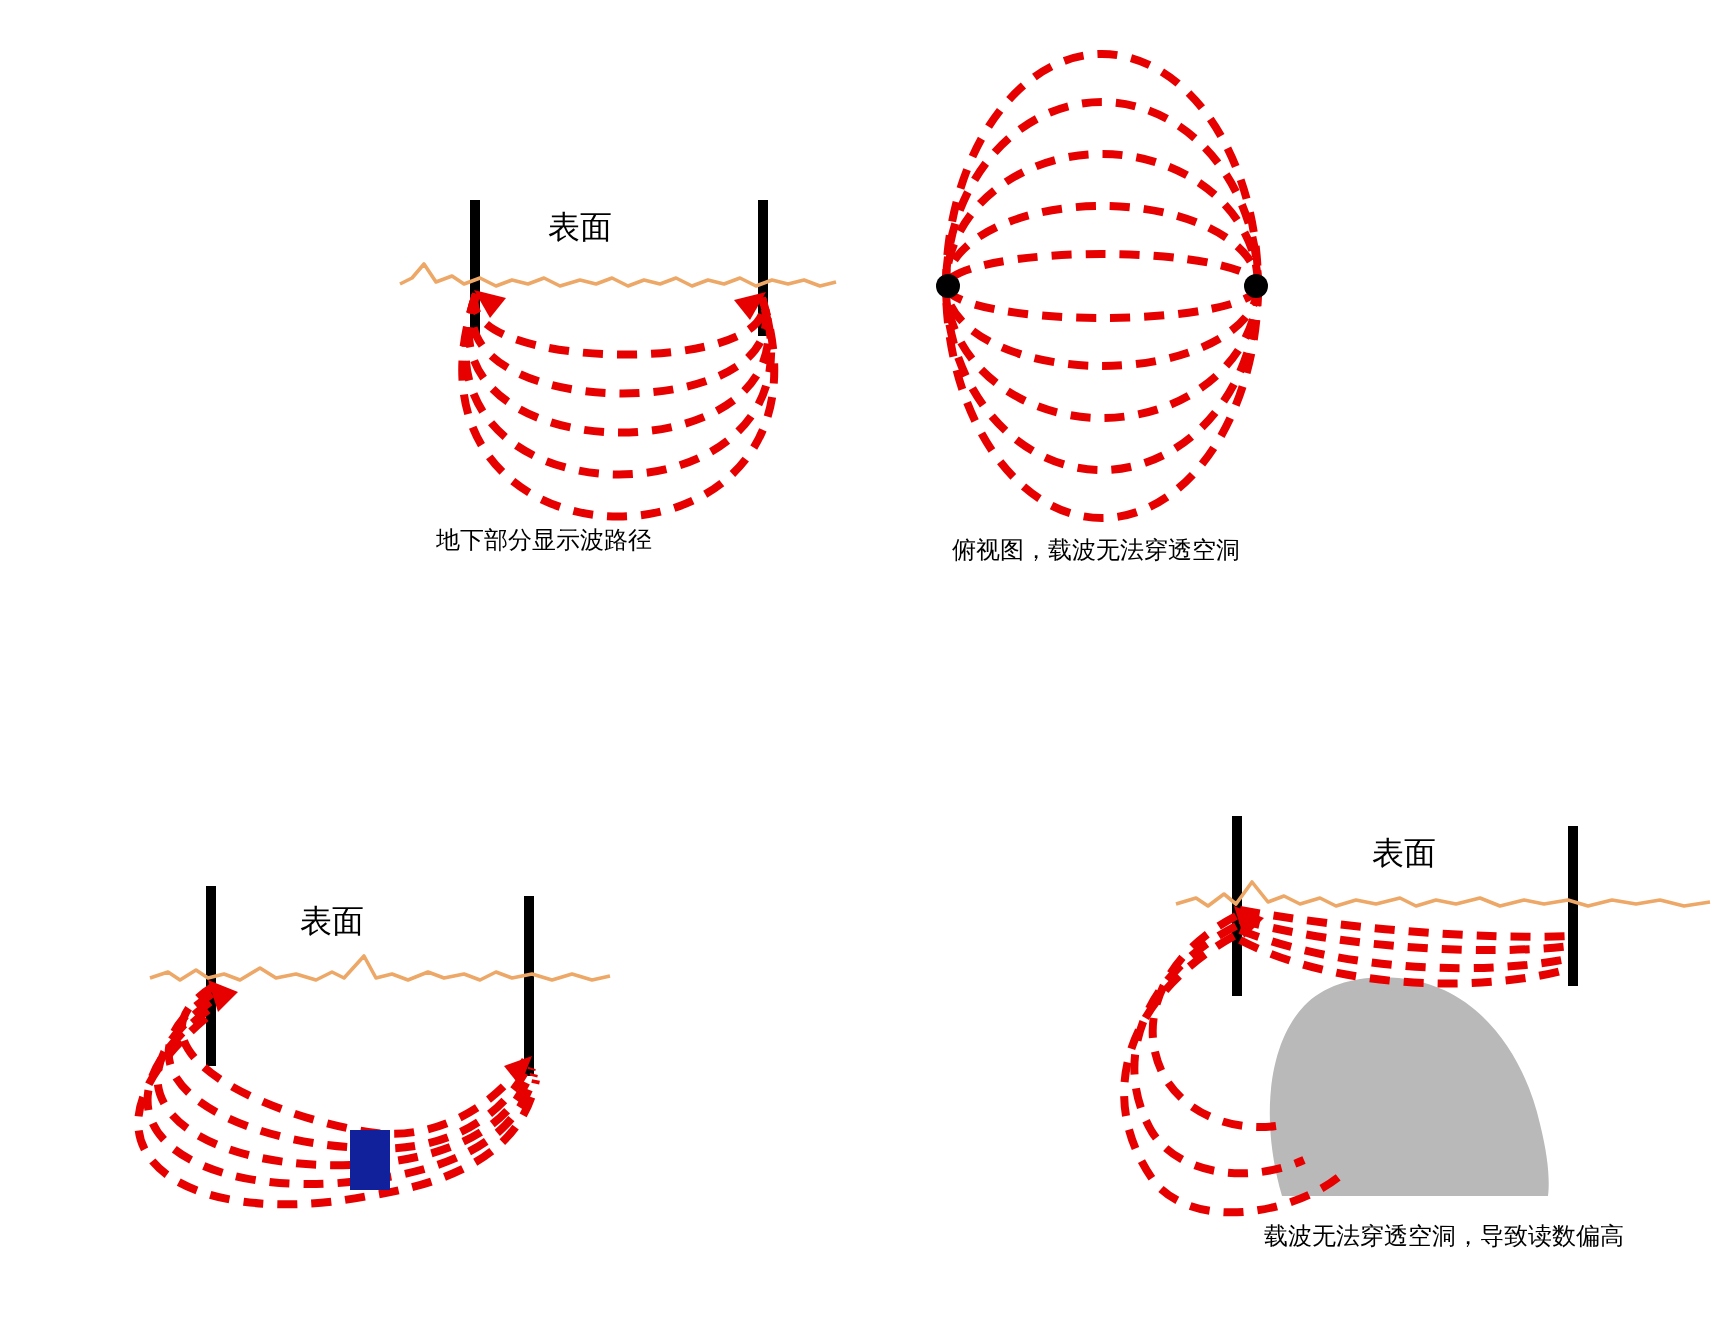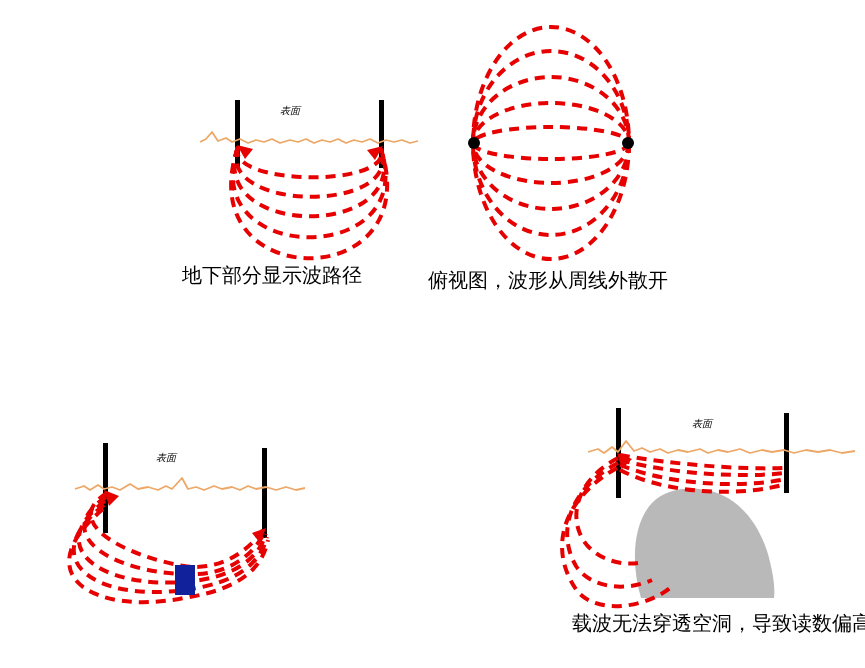--- a/index.html
+++ b/index.html
@@ -7,30 +7,29 @@
     position:relative;
     width:865px;height:668px;
     background:#ffffff;
     font-family:"Liberation Sans","DejaVu Sans",sans-serif;
     overflow:hidden;
   }
   .stage svg{position:absolute;left:0;top:0;}
   .caption{
     position:absolute;
     text-align:center;
-    font-size:20px;
+    font-size:12px;
     color:#000000;
     line-height:1.25;
   }
   .surface-label{
     position:absolute;
     text-align:center;
-    font-size:10px;
+    font-size:16px;
     color:#000000;
-    font-style:italic;
   }
   .dash{fill:none;stroke-width:4px;stroke-dasharray:10 7;stroke-linecap:butt;}
   .surface{fill:none;stroke-width:1.8px;stroke-linejoin:round;}
 </style>
 </head>
 <body>
 
 <div class="stage">
 
   <svg width="865" height="668" viewBox="0 0 865 668">
@@ -94,16 +93,16 @@
       </g>
       <polygon points="617,453 632,459 622,469" fill="#e60000"></polygon>
     </g>
   </svg>
 
   <div class="surface-label" style="left:260px;top:104px;width:60px;">表面</div>
   <div class="surface-label" style="left:136px;top:451px;width:60px;">表面</div>
   <div class="surface-label" style="left:672px;top:417px;width:60px;">表面</div>
 
   <div class="caption" style="left:122px;top:263px;width:300px;">地下部分显示波路径</div>
-  <div class="caption" style="left:398px;top:268px;width:300px;">俯视图，波形从周线外散开</div>
+  <div class="caption" style="left:398px;top:268px;width:300px;">俯视图，载波无法穿透空洞</div>
   <div class="caption" style="left:572px;top:611px;width:300px;">载波无法穿透空洞，导致读数偏高</div>
 
 </div>
 
 </body></html>

